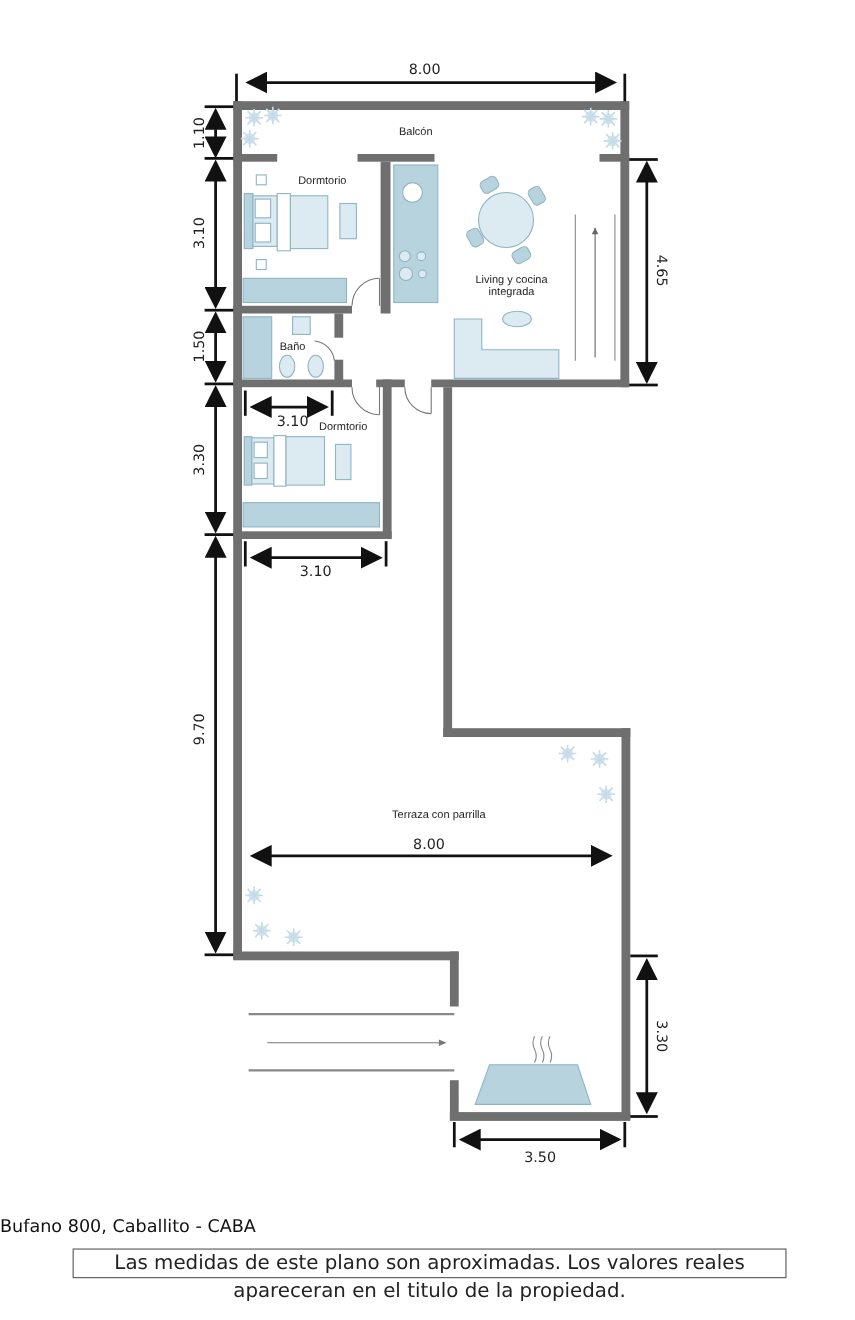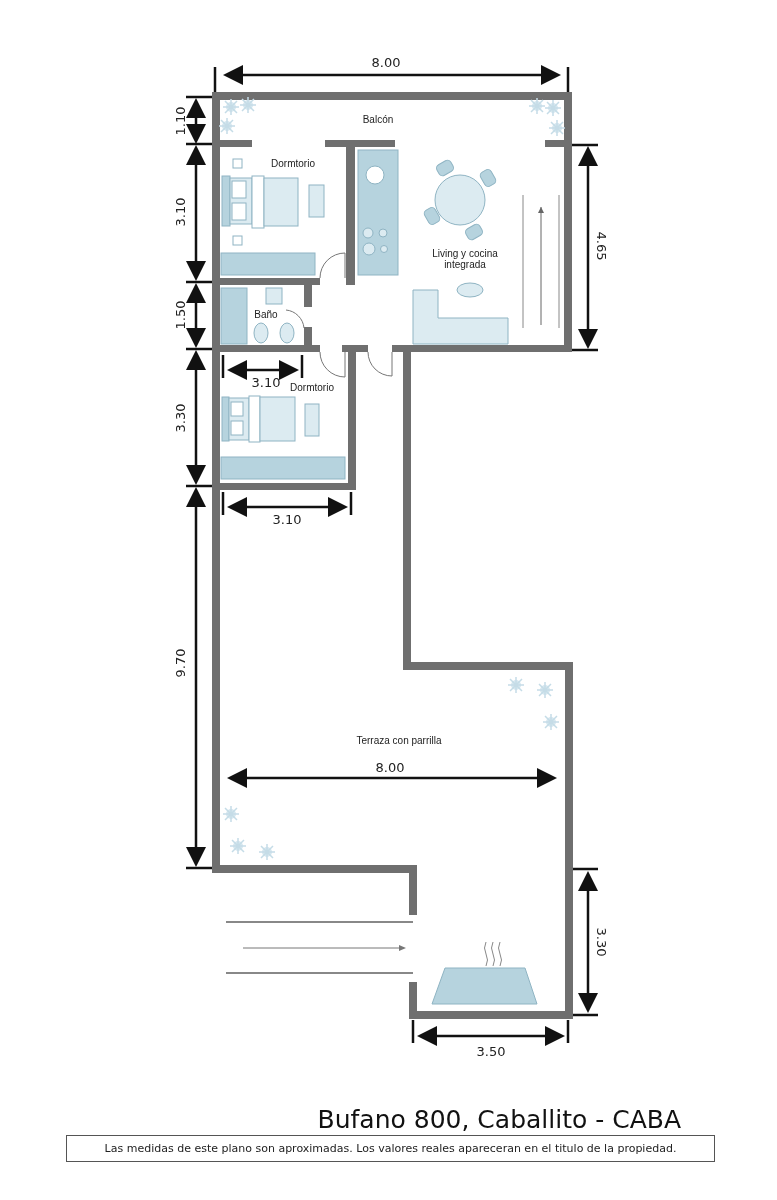--- a/index.html
+++ b/index.html
@@ -1,21 +1,21 @@
 <!DOCTYPE html>
 <html><head>
 <meta charset="utf-8">
 <style>
   html,body{margin:0;padding:0;background:#fff;}
   body{width:777px;height:1200px;position:relative;overflow:hidden;font-family:"Liberation Sans",sans-serif;}
   svg{position:absolute;left:0;top:0;}
   .dim{font-family:"DejaVu Sans",sans-serif;font-size:13px;fill:#222;}
   .lbl{font-family:"Liberation Sans",sans-serif;font-size:10px;fill:#222;}
-  .title{position:absolute;left:0;width:681px;top:1105px;text-align:right;font-size:25px;color:#111;font-family:"DejaVu Sans",sans-serif;}
-  .note{position:absolute;left:66px;top:1135px;width:649px;height:27px;border:1.5px solid #555;box-sizing:border-box;text-align:center;line-height:25px;font-size:11px;color:#222;font-family:"DejaVu Sans",sans-serif;}
+  .title{position:absolute;left:0;width:681px;top:1105px;text-align:left;font-size:16px;color:#111;font-family:"DejaVu Sans",sans-serif;}
+  .note{position:absolute;left:66px;top:1135px;width:649px;height:27px;border:1.5px solid #555;box-sizing:border-box;text-align:center;line-height:25px;font-size:18px;color:#222;font-family:"DejaVu Sans",sans-serif;}
 </style>
 </head>
 <body>
 
 <svg width="777" height="1100" viewBox="0 0 777 1100">
   <defs>
     <marker id="ah" markerWidth="8" markerHeight="8" refX="6" refY="4" orient="auto-start-reverse">
       <path d="M0,0 L8,4 L0,8 z" fill="#111"></path>
     </marker>
     <g id="flake">

